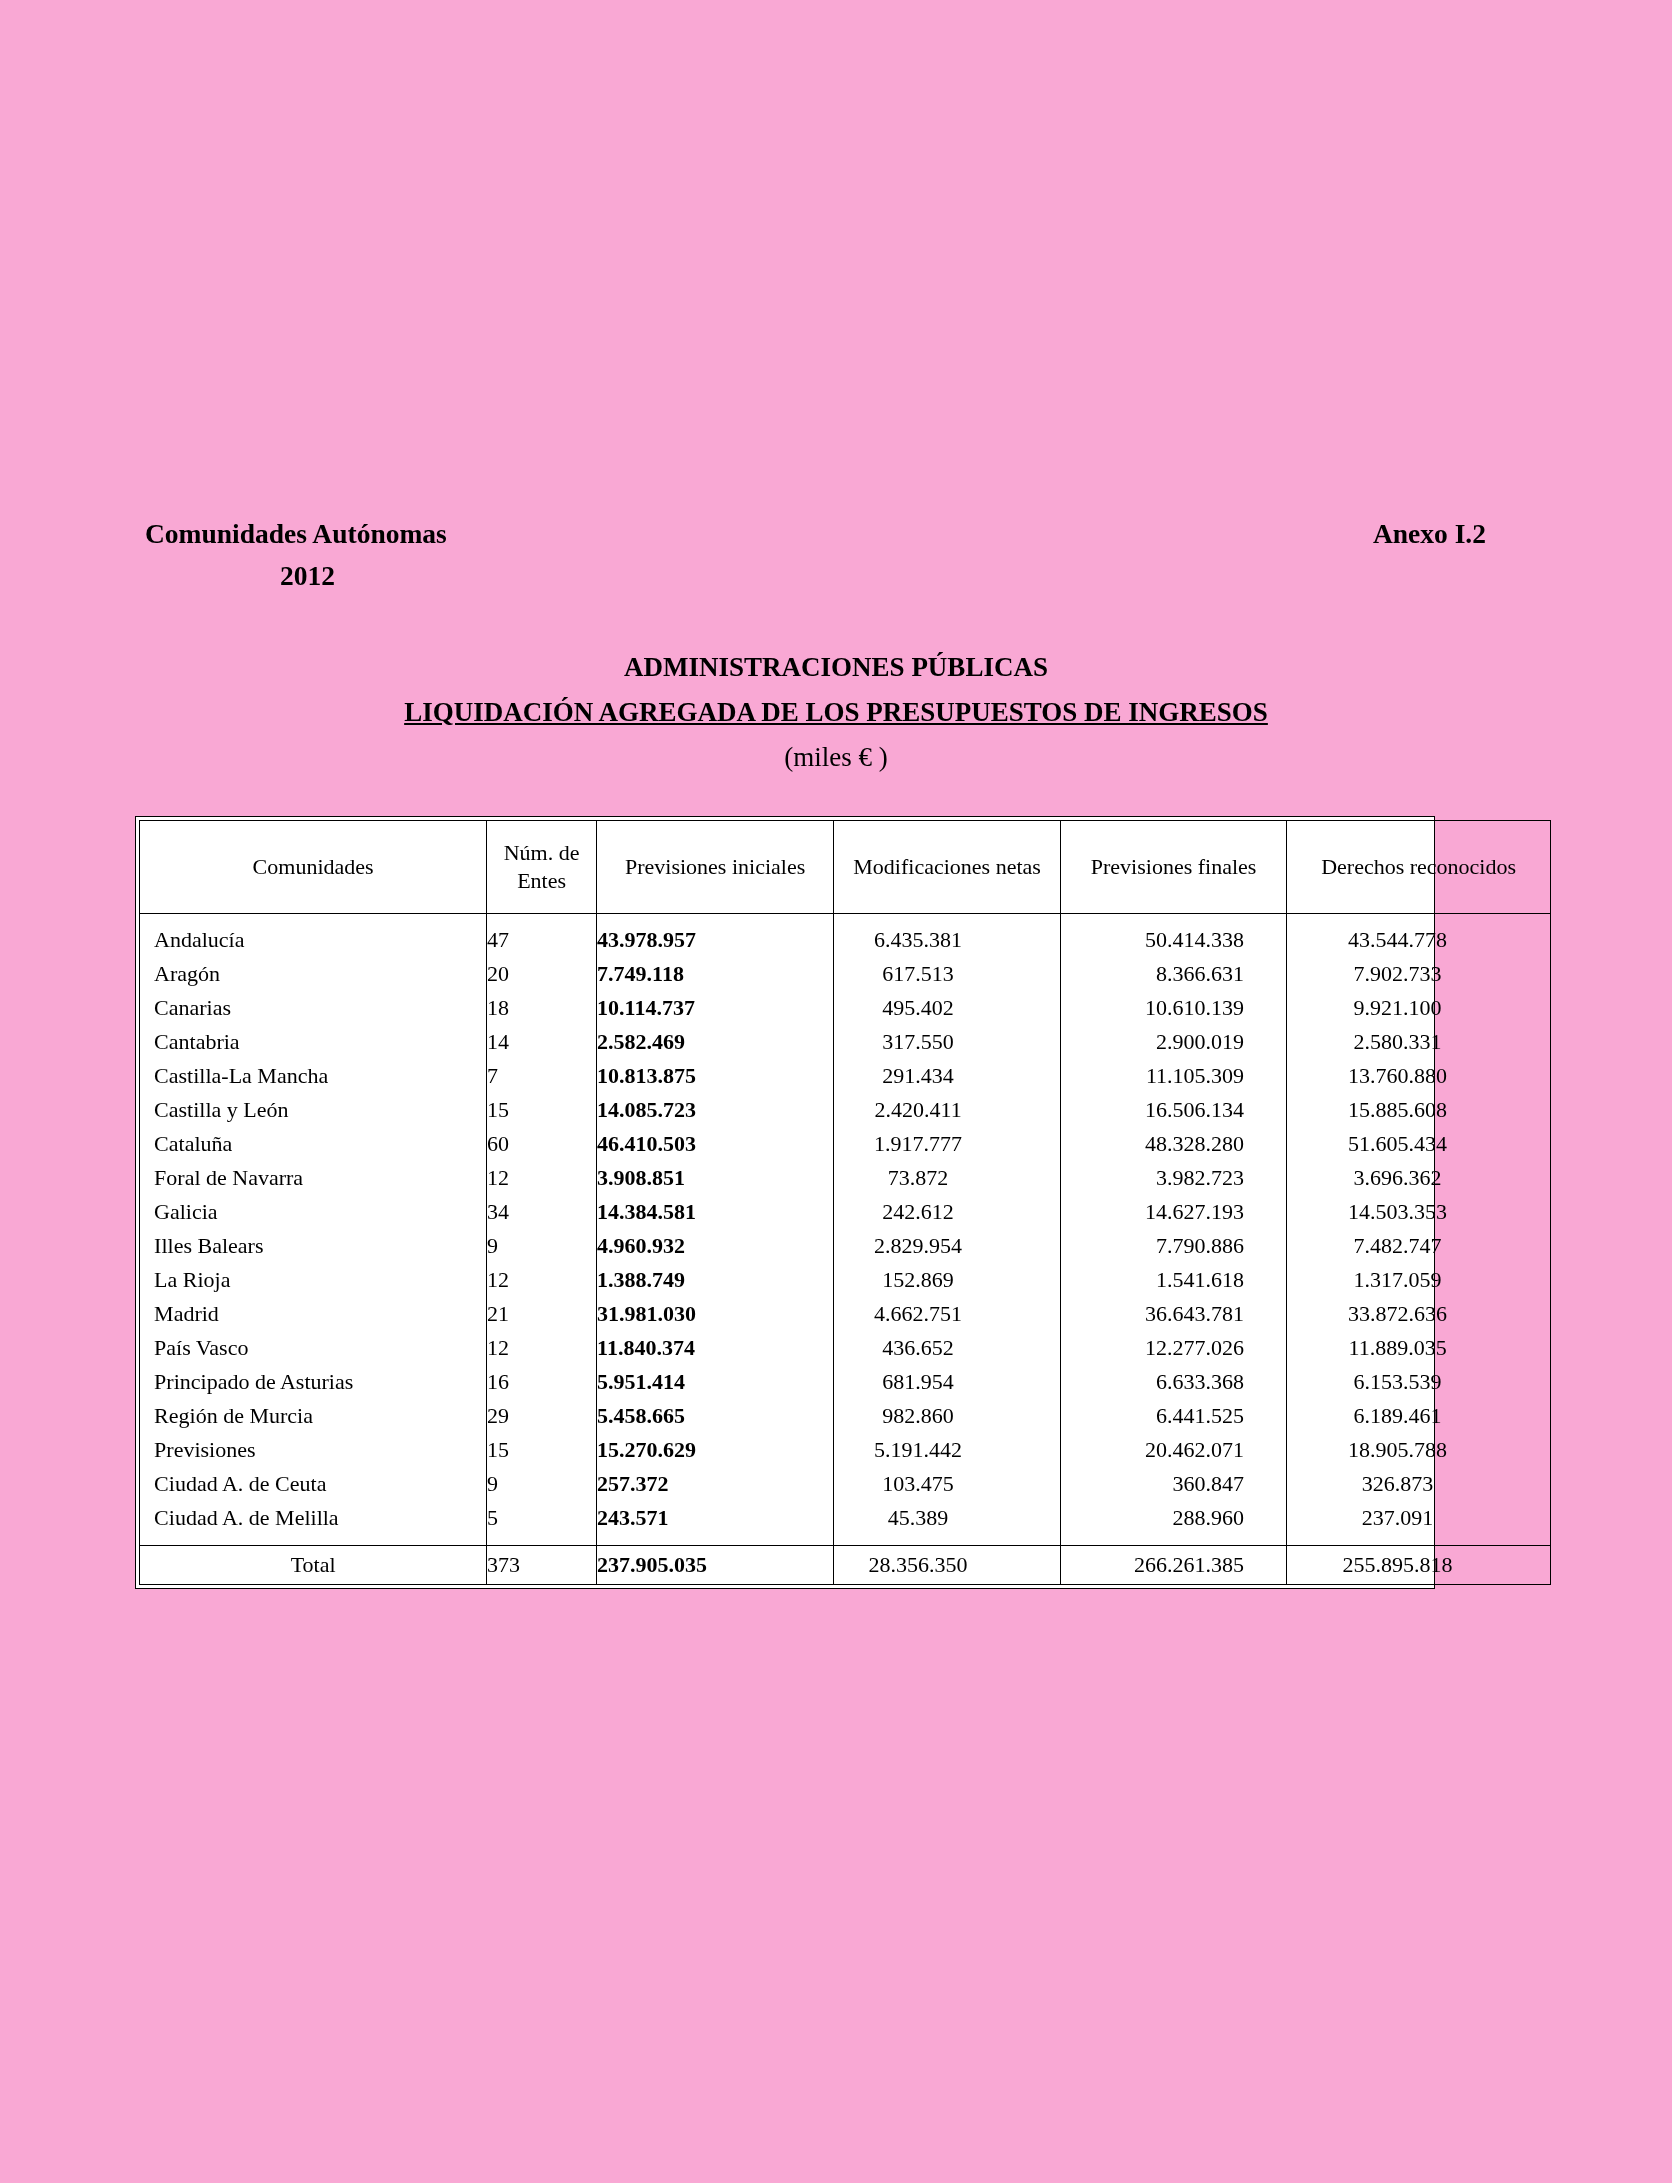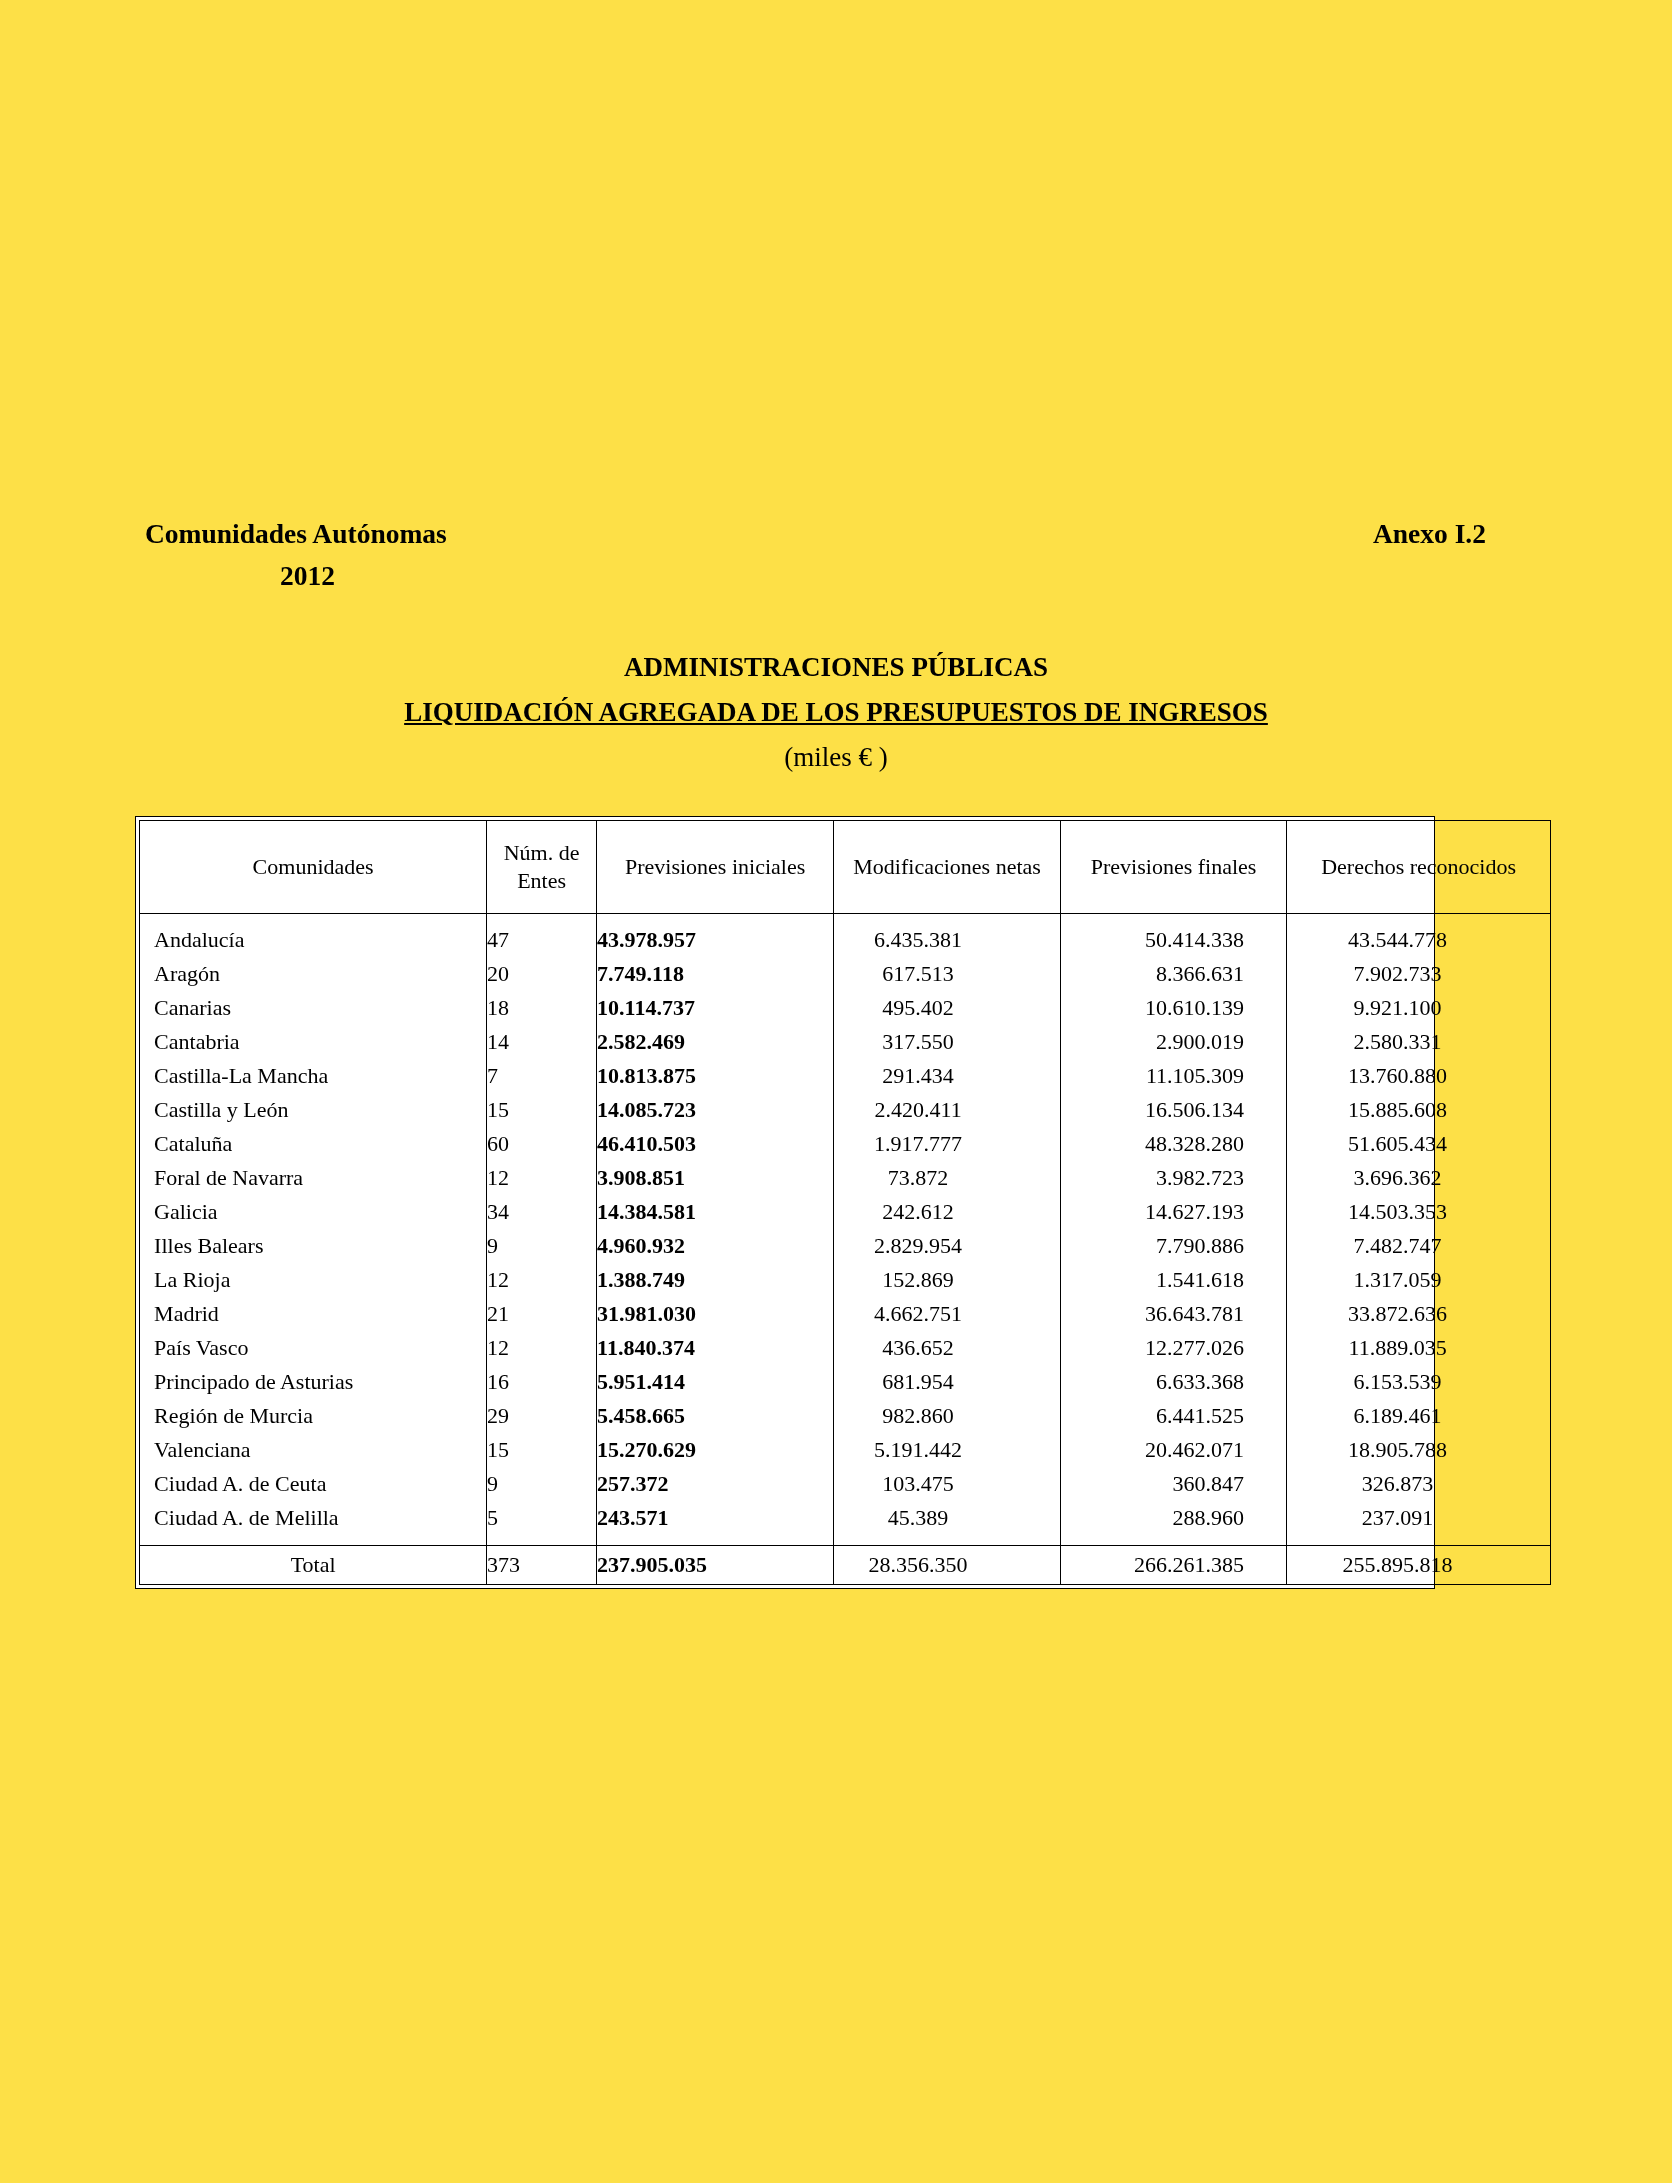--- a/index.html
+++ b/index.html
@@ -1,21 +1,21 @@
 <!DOCTYPE html>
 <html style="font-size:12.6px"><head>
 <meta charset="utf-8">
 <style>
   * { margin: 0; padding: 0; box-sizing: border-box; }
   html, body { background: #ffffff; }
   .page {
     position: relative;
     width: 1672px;
     height: 2183px;
-    background: #fde047;
+    background: #f9a8d4;
     color: #000000;
     font-family: "Liberation Serif", "DejaVu Serif", serif;
     overflow: hidden;
   }
 
   
   .doc-header {
     position: absolute;
     top: 513px;
     left: 145px;
@@ -257,21 +257,21 @@
           </tr>
           <tr>
             <td class="c0">Región de Murcia</td>
             <td class="c1">29</td>
             <td class="c2">5.458.665</td>
             <td class="c3">982.860</td>
             <td class="c4">6.441.525</td>
             <td class="c5">6.189.461</td>
           </tr>
           <tr>
-            <td class="c0">Valenciana</td>
+            <td class="c0">Previsiones</td>
             <td class="c1">15</td>
             <td class="c2">15.270.629</td>
             <td class="c3">5.191.442</td>
             <td class="c4">20.462.071</td>
             <td class="c5">18.905.788</td>
           </tr>
           <tr>
             <td class="c0">Ciudad A. de Ceuta</td>
             <td class="c1">9</td>
             <td class="c2">257.372</td>

